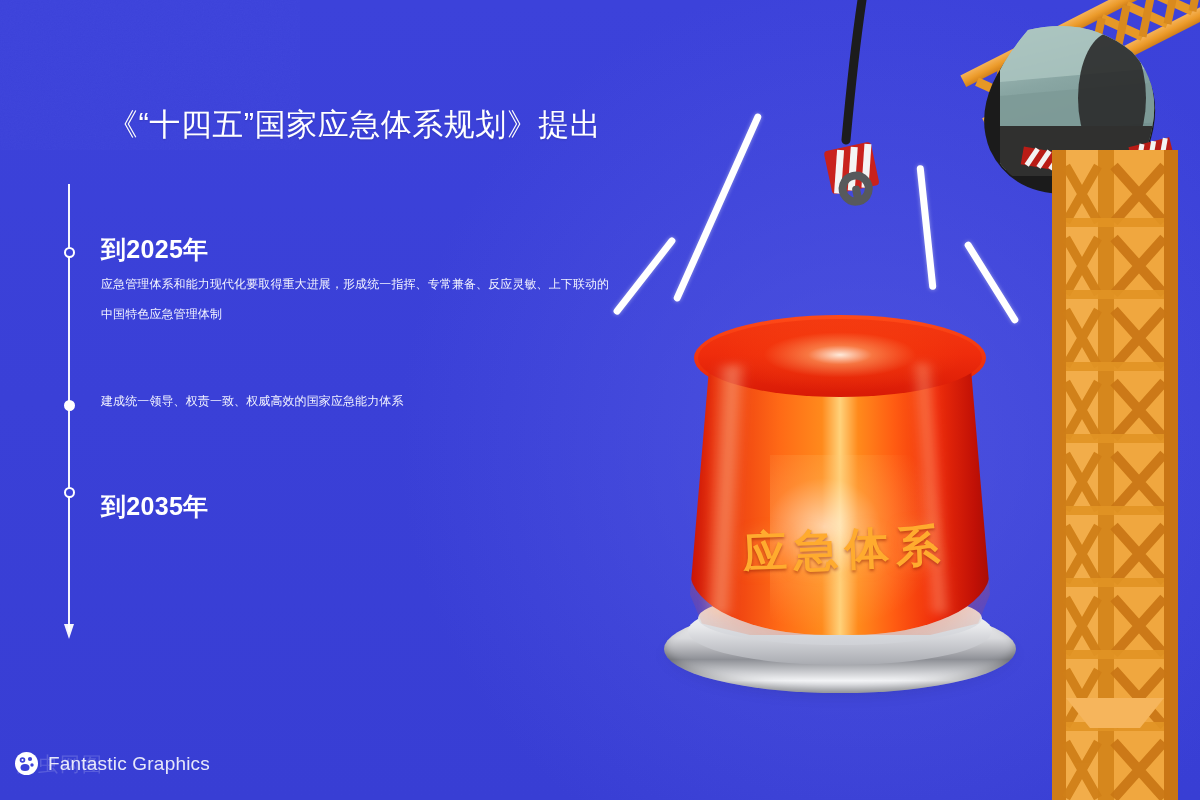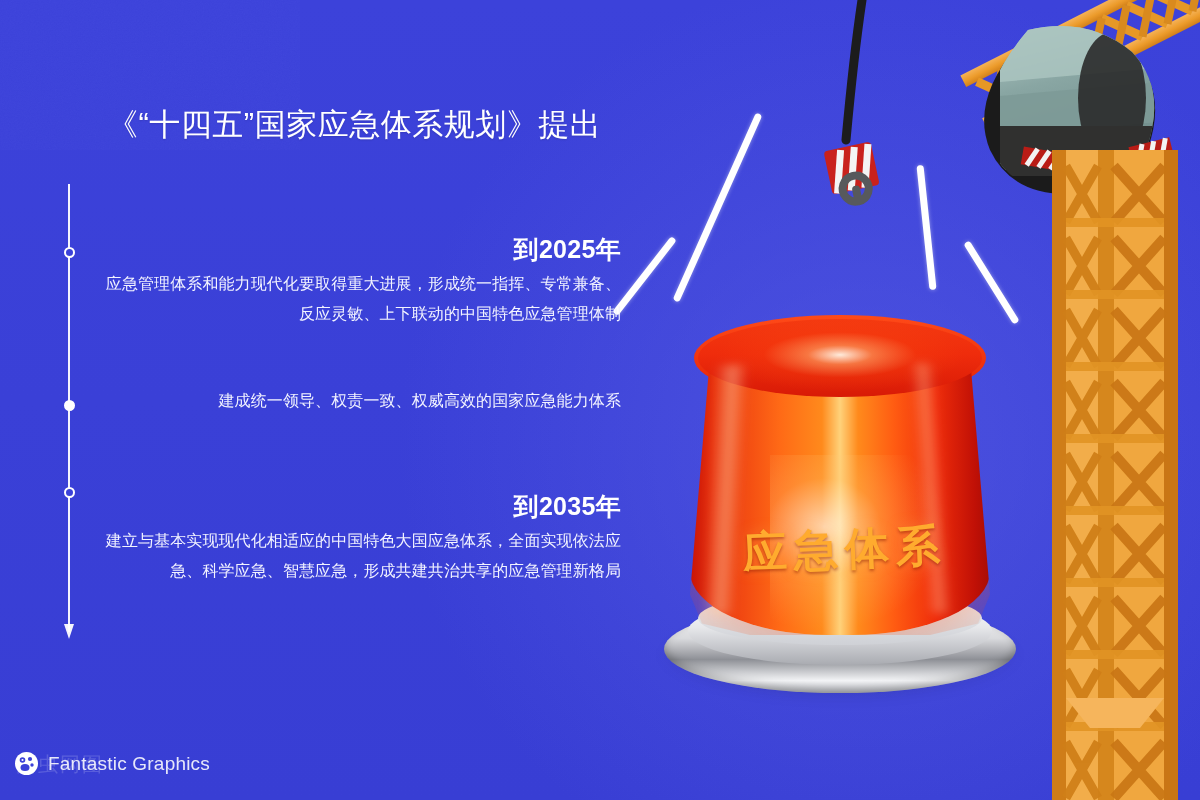--- a/index.html
+++ b/index.html
@@ -70,30 +70,30 @@
     position:absolute;
     left:-0.5px;
     width:11px; height:11px;
     border-radius:50%;
     border:2px solid #ffffff;
     background:#3b41d8;
   }
   .tl-dot.filled { background:#ffffff; }
 
   
-  .block { position:absolute; left:101px; z-index:5; width:520px;text-align:right; }
+  .block { position:absolute; left:101px; z-index:5; width:520px; }
   .block h3 {
     font-size:25px;
     font-weight:bold;
     color:#ffffff;
     letter-spacing:.3px;
     margin-bottom:3px;
   }
   .block p {
-    font-size:16px;
+    font-size:12px;
     line-height:30px;
     color:#f2f3ff;
     letter-spacing:.1px;
   }
 
   
   #art { position:absolute; inset:0; z-index:3; }
 
   
   .ray {
@@ -405,21 +405,20 @@
     <h3>到2025年</h3>
     <p>应急管理体系和能力现代化要取得重大进展，形成统一指挥、专常兼备、反应灵敏、上下联动的中国特色应急管理体制</p>
   </div>
 
   <div class="block" style="top:386px;">
     <p>建成统一领导、权责一致、权威高效的国家应急能力体系</p>
   </div>
 
   <div class="block" style="top:490px;">
     <h3>到2035年</h3>
-    <p>建立与基本实现现代化相适应的中国特色大国应急体系，全面实现依法应急、科学应急、智慧应急，形成共建共治共享的应急管理新格局</p>
   </div>
 
   <div id="wm-cn">图虫网图</div>
   <div id="watermark">
     <svg id="wm-logo" viewBox="0 0 50 50">
       <circle cx="25" cy="25" r="23" fill="#ffffff"></circle>
       <circle cx="17" cy="18" r="5.6" fill="#3b41d8"></circle>
       <circle cx="32" cy="16" r="4.2" fill="#3b41d8"></circle>
       <circle cx="36" cy="28" r="3.4" fill="#3b41d8"></circle>
       <ellipse cx="22" cy="33" rx="9" ry="7" fill="#3b41d8"></ellipse>

